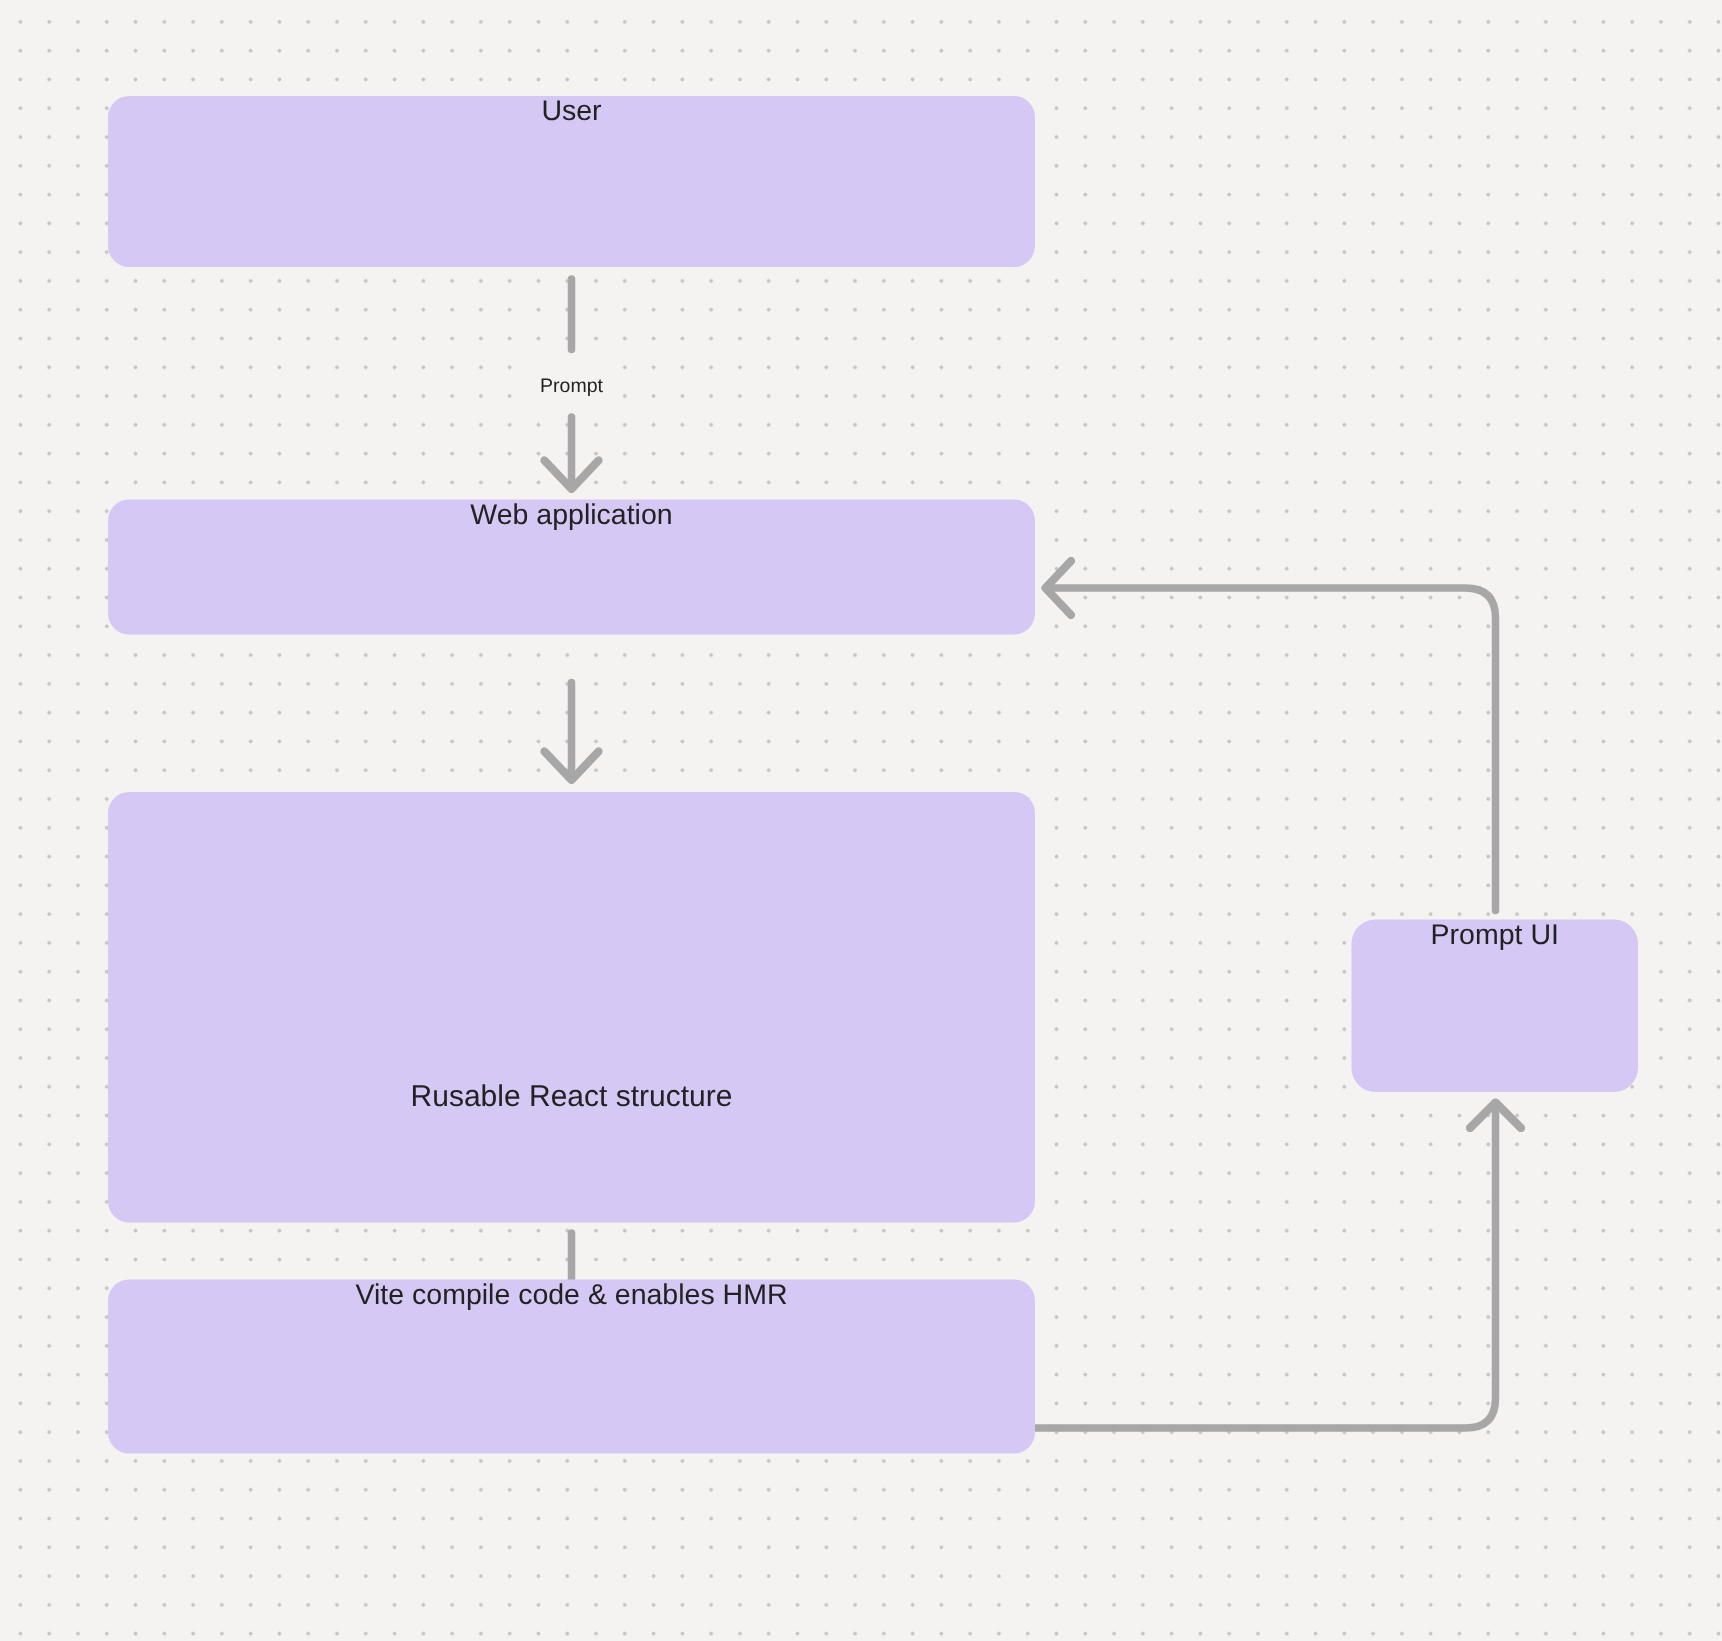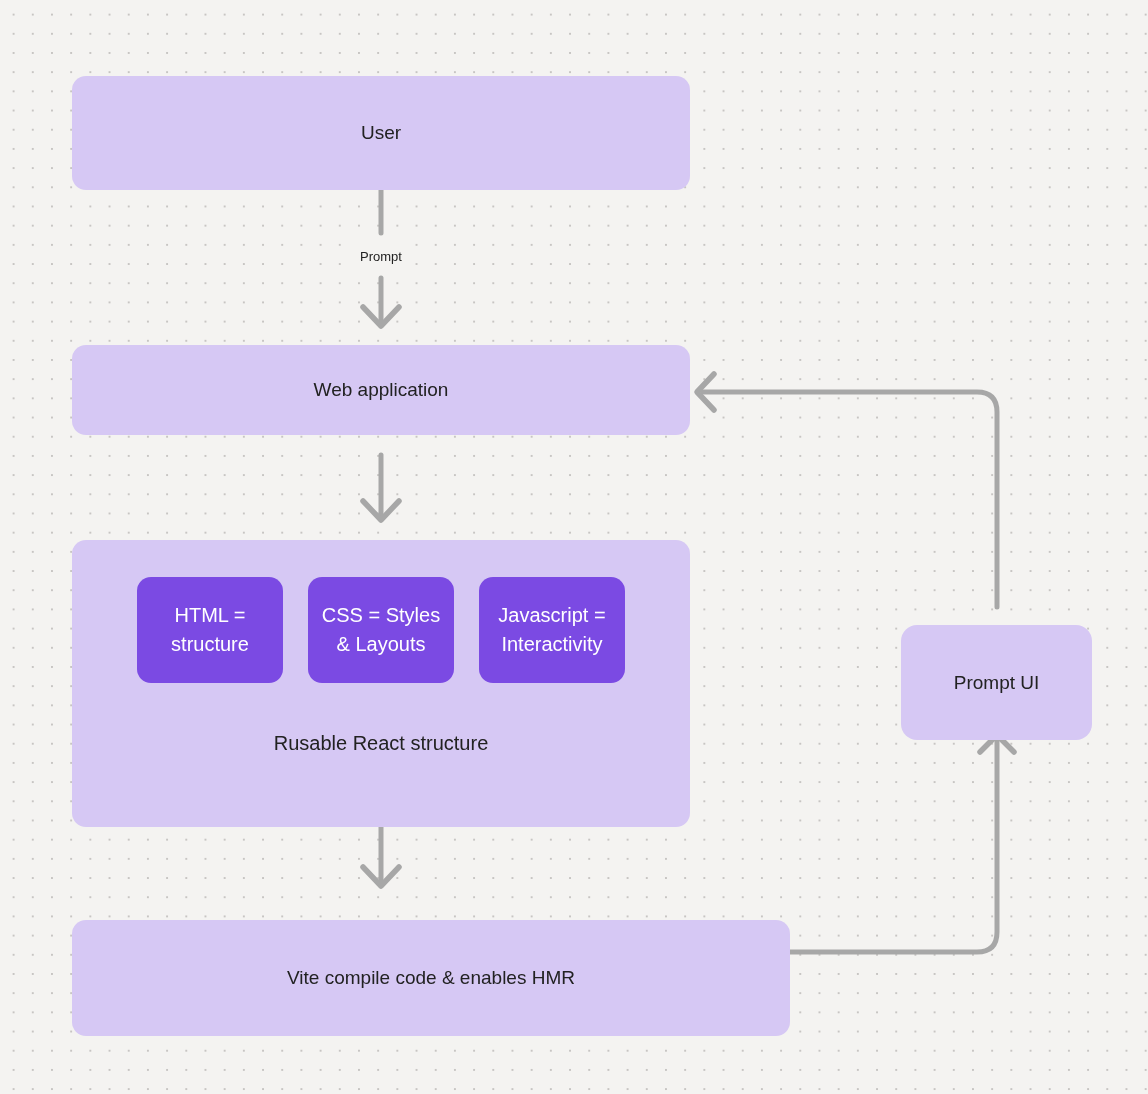--- a/index.html
+++ b/index.html
@@ -16,31 +16,29 @@
     background-size: 19.2px 19.2px;
     background-position: 4px 5px;
     font-family: "Liberation Sans", sans-serif;
     color: #222222;
   }
   .node {
     position: absolute;
     background: #d6c8f4;
     border-radius: 14px;
     display: flex;
-    align-items: center;
     justify-content: center;
     text-align: center;
     font-size: 19px;
     color: #222222;
-    margin-top: 12px;
   }
   #user-box        { left: 72px;  top: 64px;  width: 618px; height: 114px; }
   #web-app-box     { left: 72px;  top: 333px; width: 618px; height: 90px; }
   #group-box       { left: 72px;  top: 528px; width: 618px; height: 287px; display: block; }
-  #vite-box        { left: 72px;  top: 908px; width: 718px; height: 116px; }
+  #vite-box        { left: 72px;  top: 853px; width: 618px; height: 116px; }
   #render-ui-box   { left: 901px; top: 613px; width: 191px; height: 115px; border-radius: 16px; }
 
   .chip-row {
     position: absolute;
     left: 65px;
     top: 37px;
     width: 488px;
     display: flex;
     gap: 25px;
   }
@@ -130,34 +128,20 @@
   <span>User</span>
 </div>
 
 <div class="edge-label">Prompt</div>
 
 <div class="node" id="web-app-box">
   <span>Web application</span>
 </div>
 
 <div class="node" id="group-box">
-  <div class="chip-row">
-    <div class="chip">
-      <span>HTML =
-structure</span>
-    </div>
-    <div class="chip">
-      <span>CSS = Styles
-&amp; Layouts</span>
-    </div>
-    <div class="chip">
-      <span>Javascript =
-Interactivity</span>
-    </div>
-  </div>
   <div class="group-caption">Rusable React structure</div>
 </div>
 
 <div class="node" id="vite-box">
   <span>Vite compile code &amp; enables HMR</span>
 </div>
 
 <div class="node" id="render-ui-box">
   <span>Prompt UI</span>
 </div>

